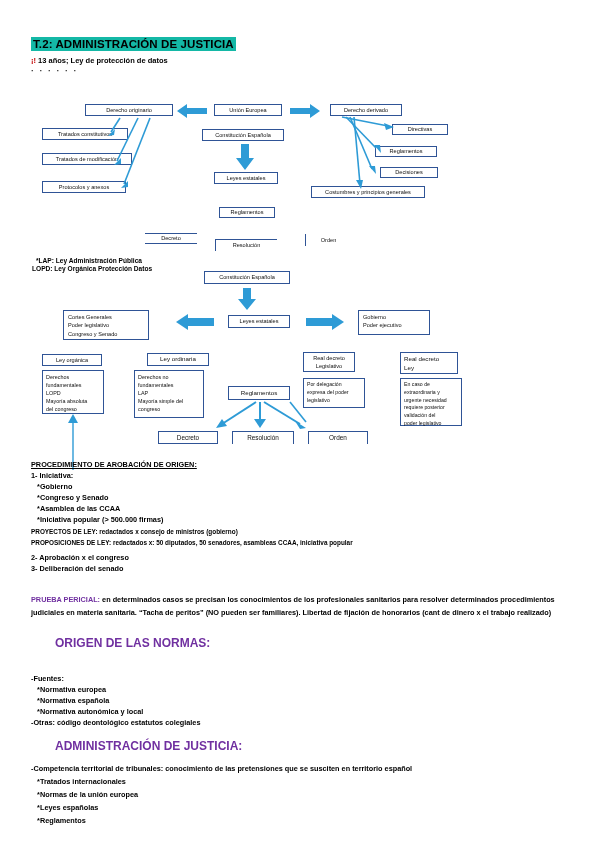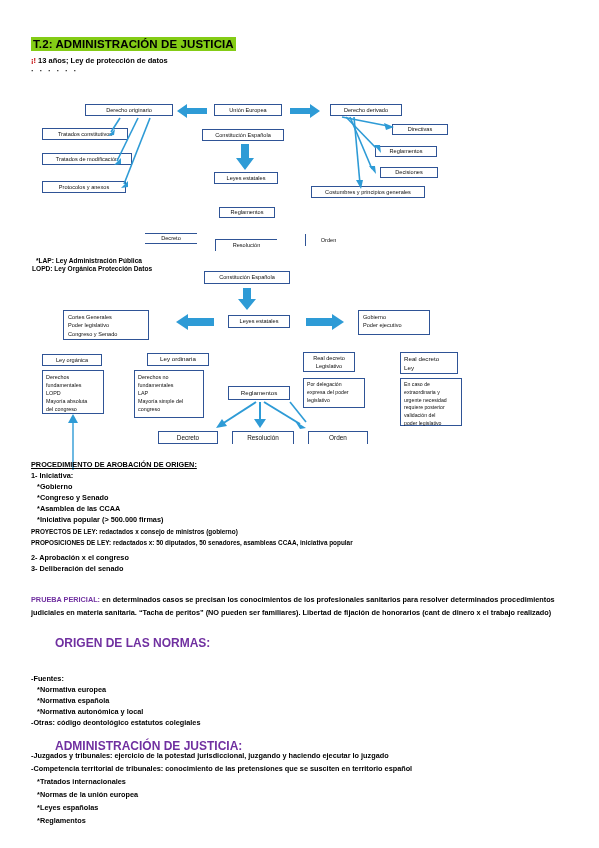--- a/index.html
+++ b/index.html
@@ -9,21 +9,21 @@
     font-family:"Liberation Sans", sans-serif;
     color:#000;
     overflow:hidden;
     position:relative;
   }
   .page{position:relative;width:599px;height:848px;}
 
   
   .title-hl{
     position:absolute;left:31px;top:37px;
-    background:#84cc16;
+    background:#14b8a6;
     font-weight:bold;font-size:11.5px;
     letter-spacing:.1px;
     padding:1px 2px;
     white-space:nowrap;
   }
   .subnote{
     position:absolute;left:31px;top:56px;
     font-size:7.5px;font-weight:bold;white-space:nowrap;
   }
   .subnote .excl{color:#c00000;}
@@ -265,20 +265,19 @@
   <div class="txt w" style="left:31px;top:594px;width:537px;line-height:1.75;"><span class="purple">PRUEBA PERICIAL:</span><span> en determinados casos se precisan los conocimientos de los profesionales sanitarios para resolver determinados procedimientos judiciales en materia sanitaria. “Tacha de peritos” (NO pueden ser familiares). Libertad de fijación de honorarios (cant de dinero x el trabajo realizado)</span></div>
 
   <div class="txt purple sec" style="left:31px;top:634px;">ORIGEN DE LAS NORMAS:</div>
   <div class="txt" style="left:31px;top:673px;">-Fuentes:</div>
   <div class="txt" style="left:31px;top:684px;">   *Normativa europea</div>
   <div class="txt" style="left:31px;top:695px;">   *Normativa española</div>
   <div class="txt" style="left:31px;top:706px;">   *Normativa autonómica y local</div>
   <div class="txt" style="left:31px;top:717px;">-Otras: código deontológico estatutos colegiales</div>
 
   <div class="txt purple sec" style="left:31px;top:737px;">ADMINISTRACIÓN DE JUSTICIA:</div>
-  <div class="txt" style="left:31px;top:750px;">-Juzgados y tribunales: ejercicio de la potestad jurisdiccional, juzgando y haciendo ejecutar lo juzgado</div>
   <div class="txt" style="left:31px;top:763px;">-Competencia territorial de tribunales: conocimiento de las pretensiones que se susciten en territorio español</div>
   <div class="txt" style="left:31px;top:776px;">   *Tratados internacionales</div>
   <div class="txt" style="left:31px;top:789px;">   *Normas de la unión europea</div>
   <div class="txt" style="left:31px;top:802px;">   *Leyes españolas</div>
   <div class="txt" style="left:31px;top:815px;">   *Reglamentos</div>
 
 </div>
 
 </body></html>

